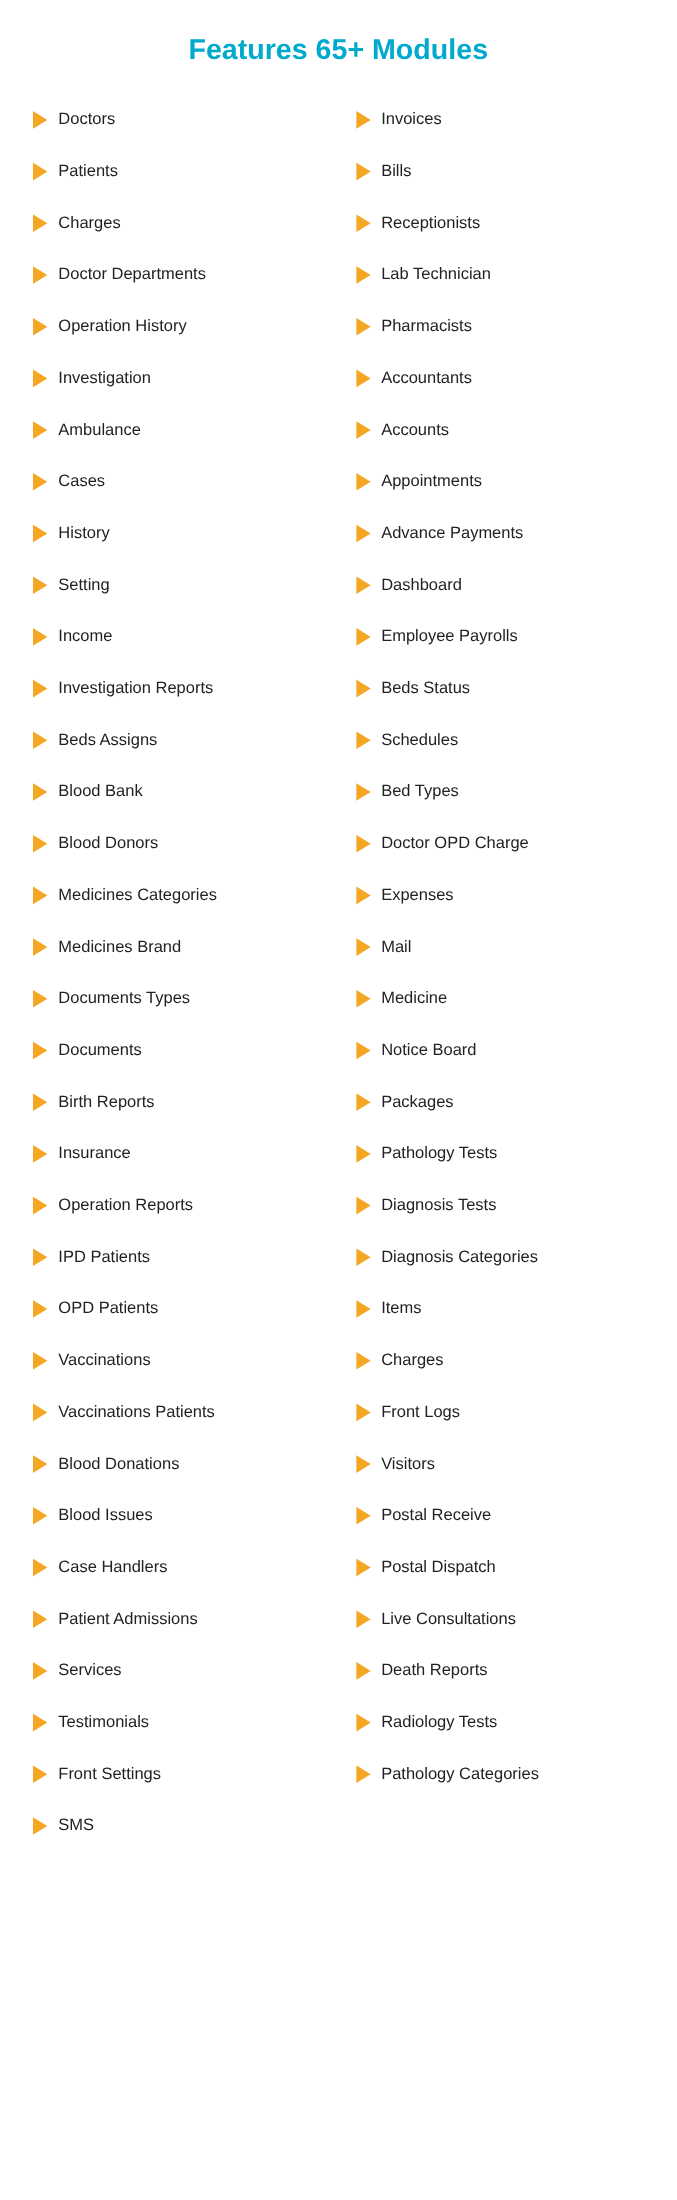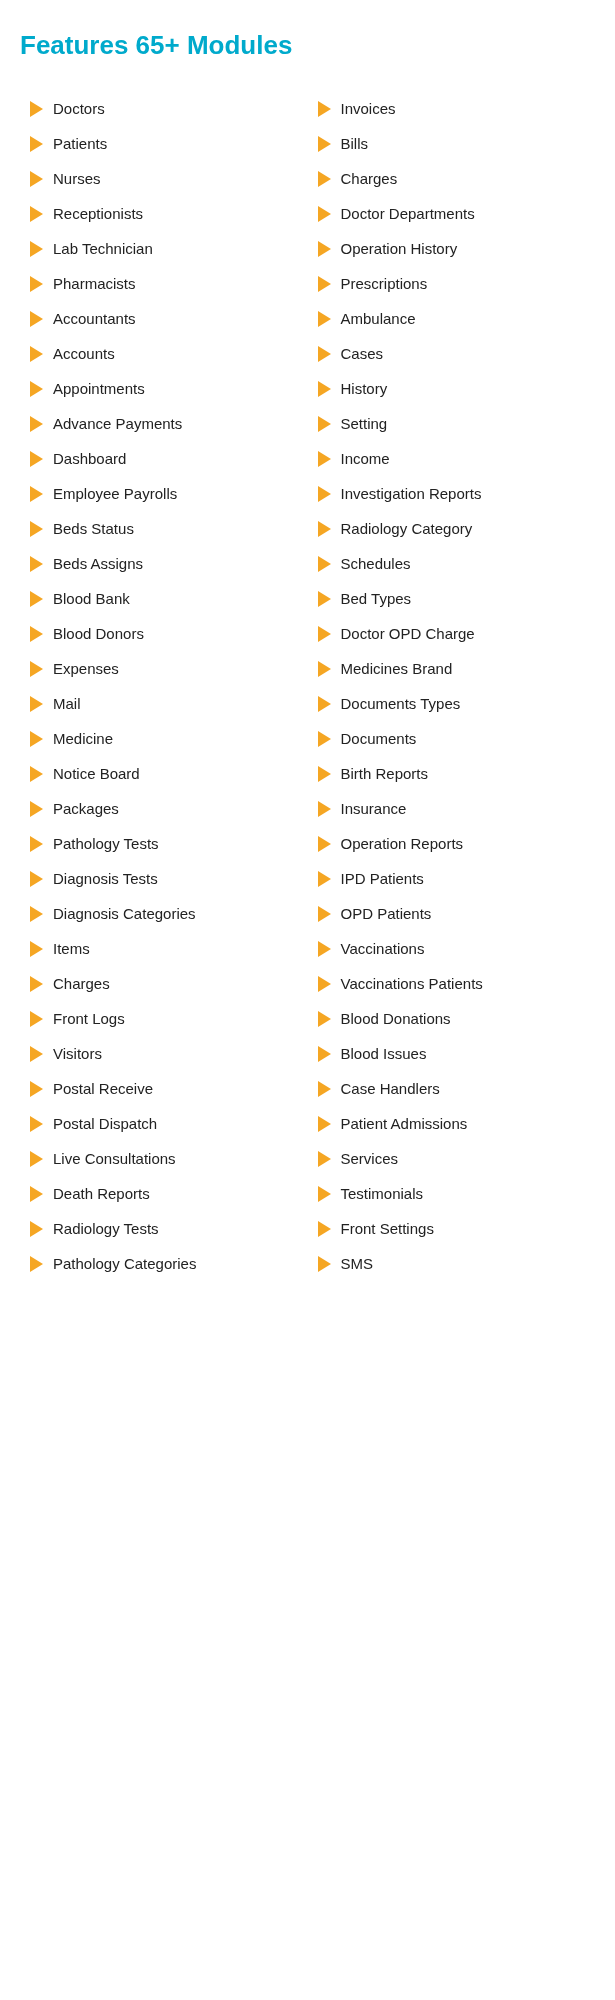--- a/index.html
+++ b/index.html
@@ -7,30 +7,30 @@
       padding: 0;
       box-sizing: border-box;
     }
     body {
       width: 615px;
       background: #ffffff;
       font-family: 'Segoe UI', Arial, sans-serif;
       padding: 30px 20px 40px 20px;
     }
     h1 {
-      text-align: left;
+      text-align: center;
       color: #00aacc;
       font-size: 26px;
       font-weight: 700;
       margin-bottom: 30px;
     }
     .features-grid {
       display: grid;
       grid-template-columns: 1fr 1fr;
-      gap: 0;
+      gap: 12px;
     }
     .feature-item {
       display: flex;
       align-items: center;
       padding: 9px 10px 9px 10px;
       gap: 10px;
     }
     .arrow-icon {
       width: 0;
       height: 0;
@@ -62,24 +62,20 @@
     <div class="feature-item">
         <div class="arrow-icon"></div>
         <span class="feature-label">Patients</span>
       </div>
     <div class="feature-item">
         <div class="arrow-icon"></div>
         <span class="feature-label">Bills</span>
       </div>
     <div class="feature-item">
         <div class="arrow-icon"></div>
-        <span class="feature-label">Nurses</span>
-      </div>
-    <div class="feature-item">
-        <div class="arrow-icon"></div>
         <span class="feature-label">Charges</span>
       </div>
     <div class="feature-item">
         <div class="arrow-icon"></div>
         <span class="feature-label">Receptionists</span>
       </div>
     <div class="feature-item">
         <div class="arrow-icon"></div>
         <span class="feature-label">Doctor Departments</span>
       </div>
@@ -90,21 +86,21 @@
     <div class="feature-item">
         <div class="arrow-icon"></div>
         <span class="feature-label">Operation History</span>
       </div>
     <div class="feature-item">
         <div class="arrow-icon"></div>
         <span class="feature-label">Pharmacists</span>
       </div>
     <div class="feature-item">
         <div class="arrow-icon"></div>
-        <span class="feature-label">Prescriptions</span>
+        <span class="feature-label">Investigation</span>
       </div>
     <div class="feature-item">
         <div class="arrow-icon"></div>
         <span class="feature-label">Accountants</span>
       </div>
     <div class="feature-item">
         <div class="arrow-icon"></div>
         <span class="feature-label">Ambulance</span>
       </div>
     <div class="feature-item">
@@ -146,24 +142,20 @@
     <div class="feature-item">
         <div class="arrow-icon"></div>
         <span class="feature-label">Investigation Reports</span>
       </div>
     <div class="feature-item">
         <div class="arrow-icon"></div>
         <span class="feature-label">Beds Status</span>
       </div>
     <div class="feature-item">
         <div class="arrow-icon"></div>
-        <span class="feature-label">Radiology Category</span>
-      </div>
-    <div class="feature-item">
-        <div class="arrow-icon"></div>
         <span class="feature-label">Beds Assigns</span>
       </div>
     <div class="feature-item">
         <div class="arrow-icon"></div>
         <span class="feature-label">Schedules</span>
       </div>
     <div class="feature-item">
         <div class="arrow-icon"></div>
         <span class="feature-label">Blood Bank</span>
       </div>
@@ -171,20 +163,24 @@
         <div class="arrow-icon"></div>
         <span class="feature-label">Bed Types</span>
       </div>
     <div class="feature-item">
         <div class="arrow-icon"></div>
         <span class="feature-label">Blood Donors</span>
       </div>
     <div class="feature-item">
         <div class="arrow-icon"></div>
         <span class="feature-label">Doctor OPD Charge</span>
+      </div>
+    <div class="feature-item">
+        <div class="arrow-icon"></div>
+        <span class="feature-label">Medicines Categories</span>
       </div>
     <div class="feature-item">
         <div class="arrow-icon"></div>
         <span class="feature-label">Expenses</span>
       </div>
     <div class="feature-item">
         <div class="arrow-icon"></div>
         <span class="feature-label">Medicines Brand</span>
       </div>
     <div class="feature-item">

